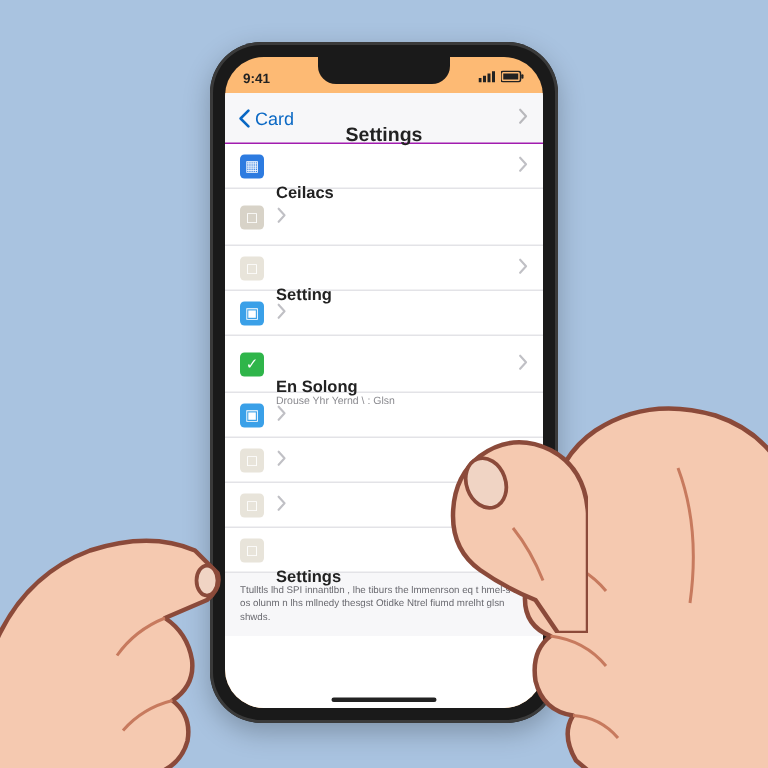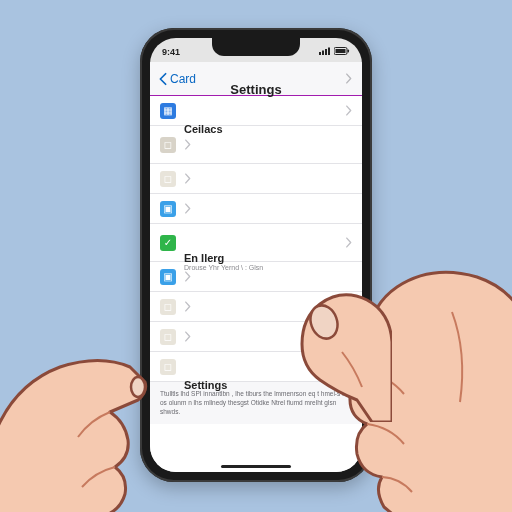--- a/index.html
+++ b/index.html
@@ -14,21 +14,21 @@
     position: absolute;
     left: 140px; top: 28px;
     width: 232px; height: 454px;
     background: #1a1a1a;
     border-radius: 34px;
     padding: 10px;
     box-shadow: inset 0 0 0 2px #3a3a3a, 0 6px 18px rgba(0,0,0,0.25);
   }
   .screen {
     width: 100%; height: 100%;
-    background: #e5e5e5;
+    background: #fdba74;
     border-radius: 26px;
     overflow: hidden;
     position: relative;
     display: flex; flex-direction: column;
   }
   .notch {
     position: absolute; top: 0; left: 50%; transform: translateX(-50%);
     width: 88px; height: 18px;
     background: #1a1a1a;
     border-radius: 0 0 12px 12px;
@@ -175,34 +175,37 @@
             </svg></span>
         </div>
         <div class="row tall">
           <span class="row-icon" style="background:#d8d3c8">◻</span>
           <span class="chev"><svg viewBox="0 0 8 12">
               <path d="M2 1 L6.5 6 L2 11" fill="none" stroke="#c0c0c5" stroke-width="1.6" stroke-linecap="round" stroke-linejoin="round"></path>
             </svg></span>
         </div>
         <div class="row">
           <span class="row-icon" style="background:#e8e4da">◻</span>
+          <span class="row-text">
+            <span class="row-label">Setting</span>
+          </span>
           <span class="chev"><svg viewBox="0 0 8 12">
               <path d="M2 1 L6.5 6 L2 11" fill="none" stroke="#c0c0c5" stroke-width="1.6" stroke-linecap="round" stroke-linejoin="round"></path>
             </svg></span>
         </div>
         <div class="row">
           <span class="row-icon" style="background:#3aa0e8">▣</span>
           <span class="chev"><svg viewBox="0 0 8 12">
               <path d="M2 1 L6.5 6 L2 11" fill="none" stroke="#c0c0c5" stroke-width="1.6" stroke-linecap="round" stroke-linejoin="round"></path>
             </svg></span>
         </div>
         <div class="row tall">
           <span class="row-icon" style="background:#2fb54a">✓</span>
           <span class="row-text">
-            <span class="row-label">En Ilerg</span>
+            <span class="row-label">En Solong</span>
             <span class="row-sub">Drouse Yhr Yernd \ : Glsn</span>
           </span>
           <span class="chev"><svg viewBox="0 0 8 12">
               <path d="M2 1 L6.5 6 L2 11" fill="none" stroke="#c0c0c5" stroke-width="1.6" stroke-linecap="round" stroke-linejoin="round"></path>
             </svg></span>
         </div>
         <div class="row">
           <span class="row-icon" style="background:#3aa0e8">▣</span>
           <span class="chev"><svg viewBox="0 0 8 12">
               <path d="M2 1 L6.5 6 L2 11" fill="none" stroke="#c0c0c5" stroke-width="1.6" stroke-linecap="round" stroke-linejoin="round"></path>

